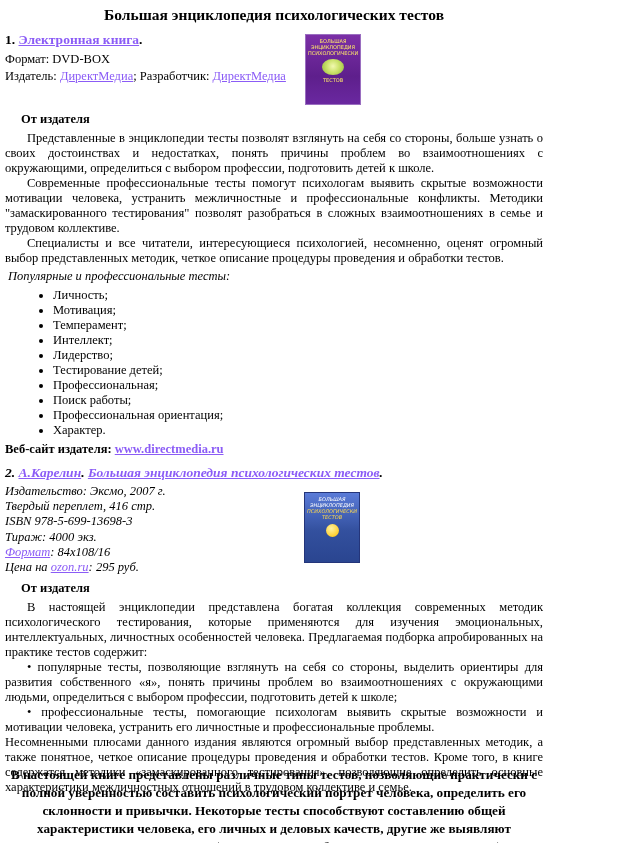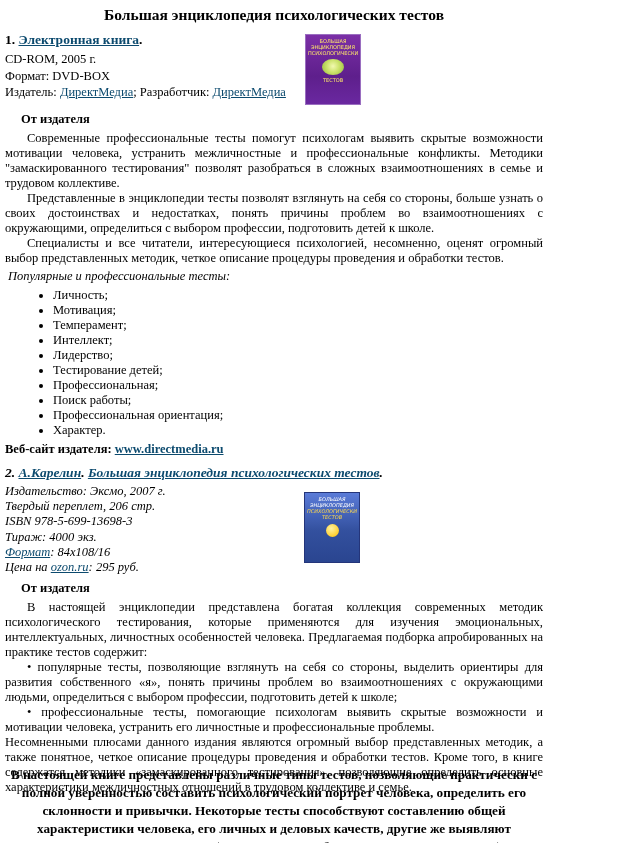--- a/index.html
+++ b/index.html
@@ -9,21 +9,21 @@
     font-family: "Liberation Serif", serif;
     color: #000; font-size: 12.5px; line-height: 15px;
   }
   .page { width: 548px; height: 843px; padding: 3px 5px 0 5px; position: relative; }
 
   .doc-title {
     font-size: 15.5px; font-weight: bold; text-align: center;
     margin: 2px 0 7px 0; line-height: 19px;
   }
 
-  a.lnk { color: #0c4a6e; text-decoration: underline; cursor: pointer; }
+  a.lnk { color: #8b5cf6; text-decoration: underline; cursor: pointer; }
 
   .sec-title { font-size: 13.5px; font-weight: bold; margin: 7px 0 3px 0; line-height: 17px; }
 
   .sec-header { position: relative; }
   .sec1-header { min-height: 76px; }
   .sec2-header { min-height: 112px; font-style: italic; }
 
   .meta-line { line-height: 16.5px; }
   .meta-line-s2 { line-height: 15.2px; }
 
@@ -81,39 +81,38 @@
 <body>
 
 <div class="page">
 
   <div class="doc-title">Большая энциклопедия психологических тестов</div>
 
   <div class="sec-header sec1-header">
     <div class="sec-title">
       <span>1. </span><a class="lnk">Электронная книга</a><span>.</span>
     </div>
-    <div class="meta-line">CD-ROM, 2005 г.</div>
     <div class="meta-line">Формат: DVD-BOX</div>
     <div class="meta-line">
       <span>Издатель: </span><a class="lnk">ДиректМедиа</a><span>; Разработчик: </span><a class="lnk">ДиректМедиа</a>
     </div>
 
     <div class="cover cover-ebook">
       <div class="c-line">БОЛЬШАЯ</div>
       <div class="c-line">ЭНЦИКЛОПЕДИЯ</div>
       <div class="c-line">ПСИХОЛОГИЧЕСКИХ</div>
       <div class="c-orb"></div>
       <div class="c-line">ТЕСТОВ</div>
     </div>
   </div>
 
   <div class="subhead">От издателя</div>
 
+  <p class="para">Представленные в энциклопедии тесты позволят взглянуть на себя со стороны, больше узнать о своих достоинствах и недостатках, понять причины проблем во взаимоотношениях с окружающими, определиться с выбором профессии, подготовить детей к школе.</p>
   <p class="para">Современные профессиональные тесты помогут психологам выявить скрытые возможности мотивации человека, устранить межличностные и профессиональные конфликты. Методики "замаскированного тестирования" позволят разобраться в сложных взаимоотношениях в семье и трудовом коллективе.</p>
-  <p class="para">Представленные в энциклопедии тесты позволят взглянуть на себя со стороны, больше узнать о своих достоинствах и недостатках, понять причины проблем во взаимоотношениях с окружающими, определиться с выбором профессии, подготовить детей к школе.</p>
   <p class="para">Специалисты и все читатели, интересующиеся психологией, несомненно, оценят огромный выбор представленных методик, четкое описание процедуры проведения и обработки тестов.</p>
 
   <p class="flush">Популярные и профессиональные тесты:</p>
   <ul class="test-list">
     <li>Личность;</li>
     <li>Мотивация;</li>
     <li>Темперамент;</li>
     <li>Интеллект;</li>
     <li>Лидерство;</li>
     <li>Тестирование детей;</li>
@@ -125,21 +124,21 @@
 
   <p class="website-line">
     <span>Веб-сайт издателя: </span><a class="lnk">www.directmedia.ru</a>
   </p>
 
   <div class="sec-header sec2-header">
     <div class="sec-title">
       <span>2. </span><a class="lnk">А.Карелин</a><span>. </span><a class="lnk">Большая энциклопедия психологических тестов</a><span>.</span>
     </div>
     <div class="meta-line-s2">Издательство: Эксмо, 2007 г.</div>
-    <div class="meta-line-s2">Твердый переплет, 206 стр.</div>
+    <div class="meta-line-s2">Твердый переплет, 416 стр.</div>
     <div class="meta-line-s2">ISBN 978-5-699-13698-3</div>
     <div class="meta-line-s2">Тираж: 4000 экз.</div>
     <div class="meta-line-s2">
       <a class="lnk">Формат</a><span>: 84x108/16</span>
     </div>
     <div class="meta-line-s2">
       <span>Цена на </span><a class="lnk">ozon.ru</a><span>: 295 руб.</span>
     </div>
 
     <div class="cover cover-book">

